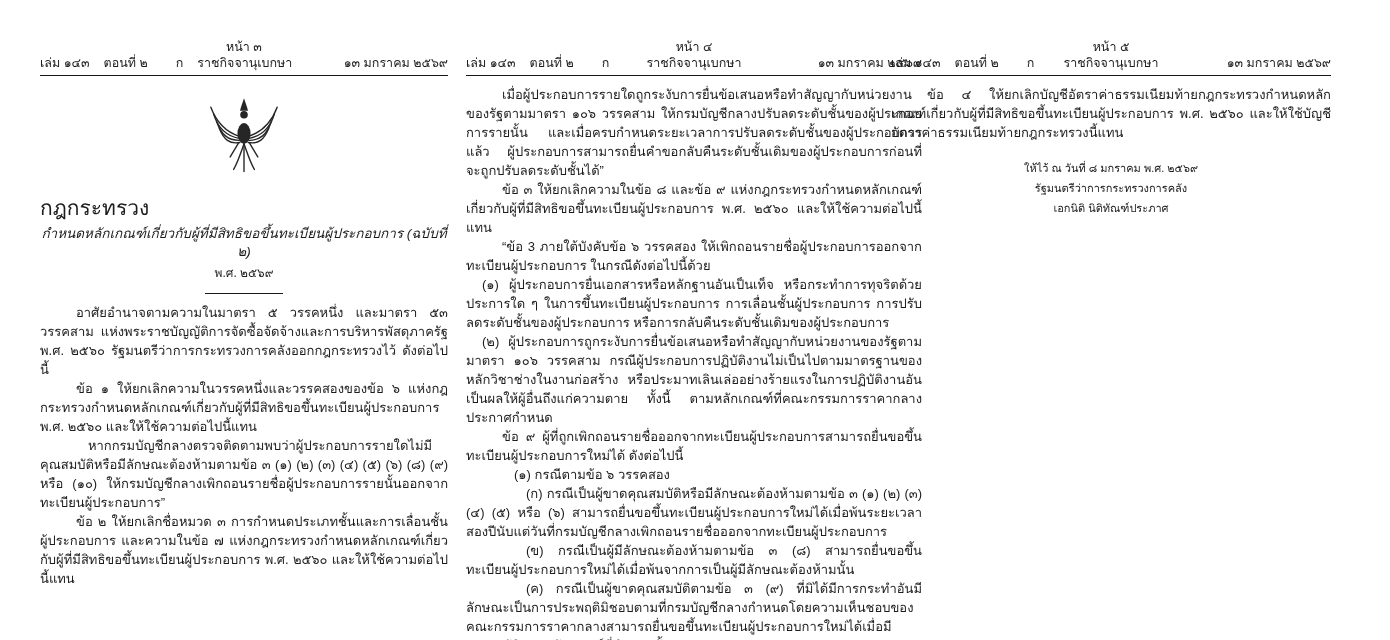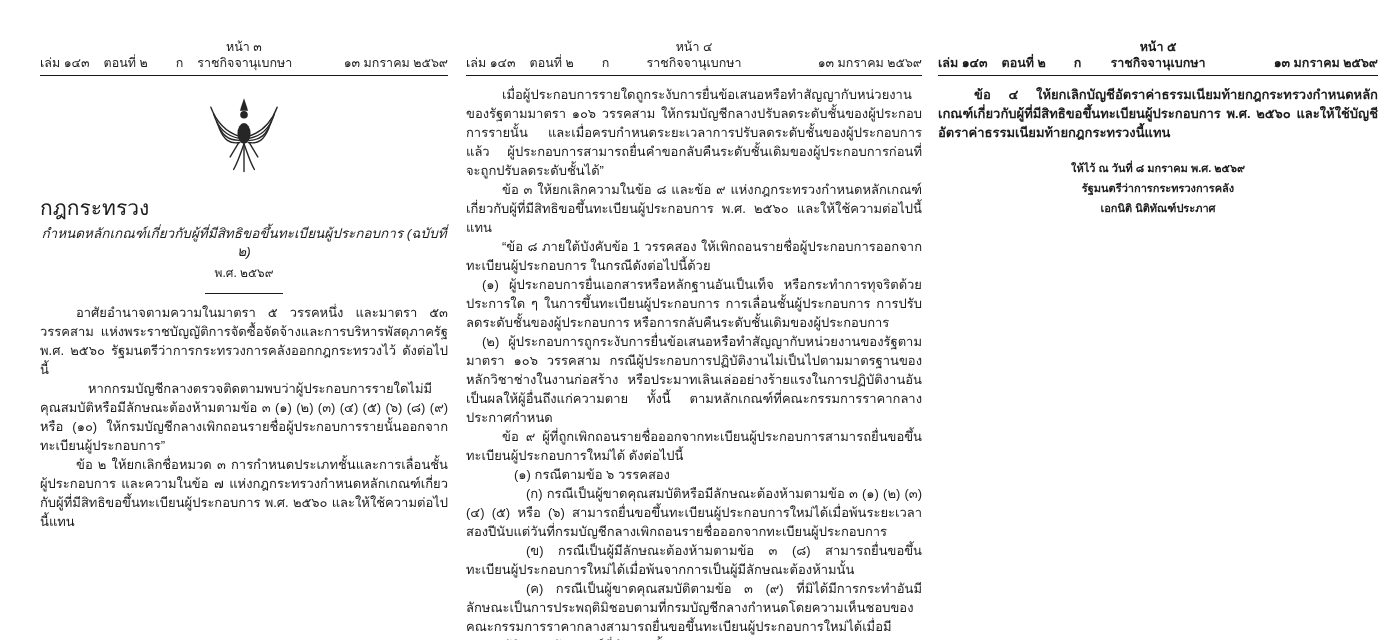--- a/index.html
+++ b/index.html
@@ -1,21 +1,21 @@
 <!DOCTYPE html>
 <html><head>
 <meta charset="utf-8">
 <style>
   html,body{margin:0;padding:0;background:#ffffff;}
   #stage{position:relative;width:1390px;height:640px;background:#ffffff;overflow:hidden;
          font-family:"Liberation Sans","DejaVu Sans",sans-serif;color:#1c1c1c;}
   .page{position:absolute;top:0;}
   #page1{left:40px;width:408px;}
   #page2{left:466px;width:456px;}
-  #page3{left:938px;width:440px;font-weight:bold;}
+  #page3{left:891px;width:440px;}
   .hdr{padding-top:40px;}
   #page2 .hdr,#page3 .hdr{}
   .hdr-page{text-align:center;font-size:12.5px;line-height:15px;}
   .hdr-row{display:grid;grid-template-columns:1fr auto 1fr;align-items:baseline;
            font-size:12.5px;line-height:16px;border-bottom:1.8px solid #161616;padding-bottom:4px;}
   .hdr-left{white-space:nowrap;text-align:left;}
   .hdr-left span{margin-right:14px;}
   .hdr-left .sec{margin-left:14px;}
   .hdr-center{text-align:center;}
   .hdr-right{text-align:right;white-space:nowrap;}
@@ -70,40 +70,41 @@
         <path class="ink" d="M55 67 C61 84 64 94 70 104"></path>
         <path class="ink" d="M47 66 L35 86 M63 66 L75 86"></path>
       </svg>
     </div>
     <h1 class="doc-title">กฎกระทรวง</h1>
     <div class="doc-subtitle">กำหนดหลักเกณฑ์เกี่ยวกับผู้ที่มีสิทธิขอขึ้นทะเบียนผู้ประกอบการ (ฉบับที่ ๒)</div>
     <div class="doc-year">พ.ศ. ๒๕๖๙</div>
     <hr class="title-divider">
     <div class="body">
         <p class="ind2">อาศัยอำนาจตามความในมาตรา ๕ วรรคหนึ่ง และมาตรา ๕๓ วรรคสาม แห่งพระราชบัญญัติการจัดซื้อจัดจ้างและการบริหารพัสดุภาครัฐ พ.ศ. ๒๕๖๐ รัฐมนตรีว่าการกระทรวงการคลังออกกฎกระทรวงไว้ ดังต่อไปนี้</p>
+        <p class="ind2">ข้อ ๑ ให้ยกเลิกความในวรรคหนึ่งและวรรคสองของข้อ ๖ แห่งกฎกระทรวงกำหนดหลักเกณฑ์เกี่ยวกับผู้ที่มีสิทธิขอขึ้นทะเบียนผู้ประกอบการ พ.ศ. ๒๕๖๐ และให้ใช้ความต่อไปนี้แทน</p>
         <p class="ind3">หากกรมบัญชีกลางตรวจติดตามพบว่าผู้ประกอบการรายใดไม่มีคุณสมบัติหรือมีลักษณะต้องห้ามตามข้อ ๓ (๑) (๒) (๓) (๔) (๕) (๖) (๘) (๙) หรือ (๑๐) ให้กรมบัญชีกลางเพิกถอนรายชื่อผู้ประกอบการรายนั้นออกจากทะเบียนผู้ประกอบการ”</p>
         <p class="ind2">ข้อ ๒ ให้ยกเลิกชื่อหมวด ๓ การกำหนดประเภทชั้นและการเลื่อนชั้นผู้ประกอบการ และความในข้อ ๗ แห่งกฎกระทรวงกำหนดหลักเกณฑ์เกี่ยวกับผู้ที่มีสิทธิขอขึ้นทะเบียนผู้ประกอบการ พ.ศ. ๒๕๖๐ และให้ใช้ความต่อไปนี้แทน</p>
       </div>
   </div>
 
   <div class="page" id="page2">
     <div class="hdr">
       <div class="hdr-page">หน้า ๔</div>
       <div class="hdr-row">
         <div class="hdr-left">
           <span>เล่ม ๑๔๓</span><span>ตอนที่ ๒</span><span class="sec">ก</span>
         </div>
         <div class="hdr-center">ราชกิจจานุเบกษา</div>
         <div class="hdr-right">๑๓ มกราคม ๒๕๖๙</div>
       </div>
     </div>
     <div class="body">
         <p class="ind2">เมื่อผู้ประกอบการรายใดถูกระงับการยื่นข้อเสนอหรือทำสัญญากับหน่วยงานของรัฐตามมาตรา ๑๐๖ วรรคสาม ให้กรมบัญชีกลางปรับลดระดับชั้นของผู้ประกอบการรายนั้น และเมื่อครบกำหนดระยะเวลาการปรับลดระดับชั้นของผู้ประกอบการแล้ว ผู้ประกอบการสามารถยื่นคำขอกลับคืนระดับชั้นเดิมของผู้ประกอบการก่อนที่จะถูกปรับลดระดับชั้นได้”</p>
         <p class="ind2">ข้อ ๓ ให้ยกเลิกความในข้อ ๘ และข้อ ๙ แห่งกฎกระทรวงกำหนดหลักเกณฑ์เกี่ยวกับผู้ที่มีสิทธิขอขึ้นทะเบียนผู้ประกอบการ พ.ศ. ๒๕๖๐ และให้ใช้ความต่อไปนี้แทน</p>
-        <p class="ind2">“ข้อ ๘ ภายใต้บังคับข้อ 1 วรรคสอง ให้เพิกถอนรายชื่อผู้ประกอบการออกจากทะเบียนผู้ประกอบการ ในกรณีดังต่อไปนี้ด้วย</p>
+        <p class="ind2">“ข้อ 3 ภายใต้บังคับข้อ ๖ วรรคสอง ให้เพิกถอนรายชื่อผู้ประกอบการออกจากทะเบียนผู้ประกอบการ ในกรณีดังต่อไปนี้ด้วย</p>
         <p class="ind1">(๑) ผู้ประกอบการยื่นเอกสารหรือหลักฐานอันเป็นเท็จ หรือกระทำการทุจริตด้วยประการใด ๆ ในการขึ้นทะเบียนผู้ประกอบการ การเลื่อนชั้นผู้ประกอบการ การปรับลดระดับชั้นของผู้ประกอบการ หรือการกลับคืนระดับชั้นเดิมของผู้ประกอบการ</p>
         <p class="ind1">(๒) ผู้ประกอบการถูกระงับการยื่นข้อเสนอหรือทำสัญญากับหน่วยงานของรัฐตามมาตรา ๑๐๖ วรรคสาม กรณีผู้ประกอบการปฏิบัติงานไม่เป็นไปตามมาตรฐานของหลักวิชาช่างในงานก่อสร้าง หรือประมาทเลินเล่ออย่างร้ายแรงในการปฏิบัติงานอันเป็นผลให้ผู้อื่นถึงแก่ความตาย ทั้งนี้ ตามหลักเกณฑ์ที่คณะกรรมการราคากลางประกาศกำหนด</p>
         <p class="ind2">ข้อ ๙ ผู้ที่ถูกเพิกถอนรายชื่อออกจากทะเบียนผู้ประกอบการสามารถยื่นขอขึ้นทะเบียนผู้ประกอบการใหม่ได้ ดังต่อไปนี้</p>
         <p class="ind3">(๑) กรณีตามข้อ ๖ วรรคสอง</p>
         <p class="ind4">(ก) กรณีเป็นผู้ขาดคุณสมบัติหรือมีลักษณะต้องห้ามตามข้อ ๓ (๑) (๒) (๓) (๔) (๕) หรือ (๖) สามารถยื่นขอขึ้นทะเบียนผู้ประกอบการใหม่ได้เมื่อพ้นระยะเวลาสองปีนับแต่วันที่กรมบัญชีกลางเพิกถอนรายชื่อออกจากทะเบียนผู้ประกอบการ</p>
         <p class="ind4">(ข) กรณีเป็นผู้มีลักษณะต้องห้ามตามข้อ ๓ (๘) สามารถยื่นขอขึ้นทะเบียนผู้ประกอบการใหม่ได้เมื่อพ้นจากการเป็นผู้มีลักษณะต้องห้ามนั้น</p>
         <p class="ind4">(ค) กรณีเป็นผู้ขาดคุณสมบัติตามข้อ ๓ (๙) ที่มิได้มีการกระทำอันมีลักษณะเป็นการประพฤติมิชอบตามที่กรมบัญชีกลางกำหนดโดยความเห็นชอบของคณะกรรมการราคากลางสามารถยื่นขอขึ้นทะเบียนผู้ประกอบการใหม่ได้เมื่อมีคุณสมบัติตามหลักเกณฑ์ที่กำหนดนั้น</p>
       </div>
   </div>
 

